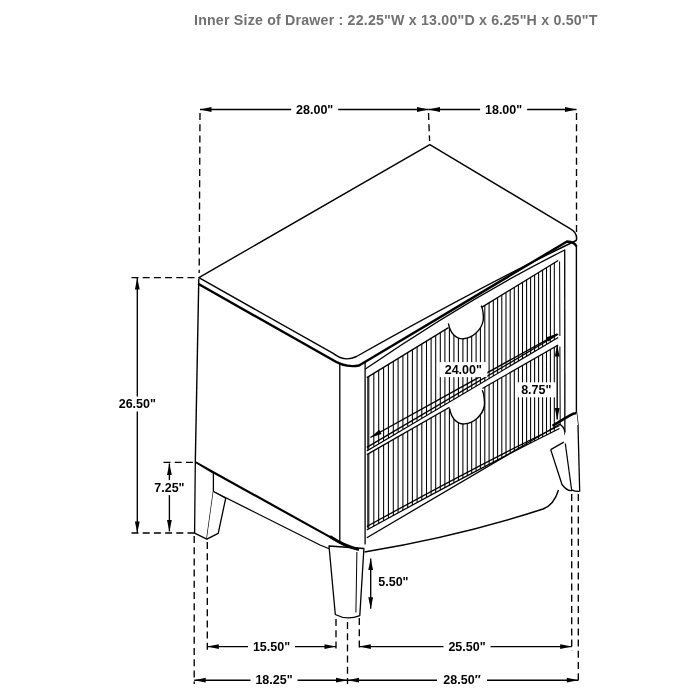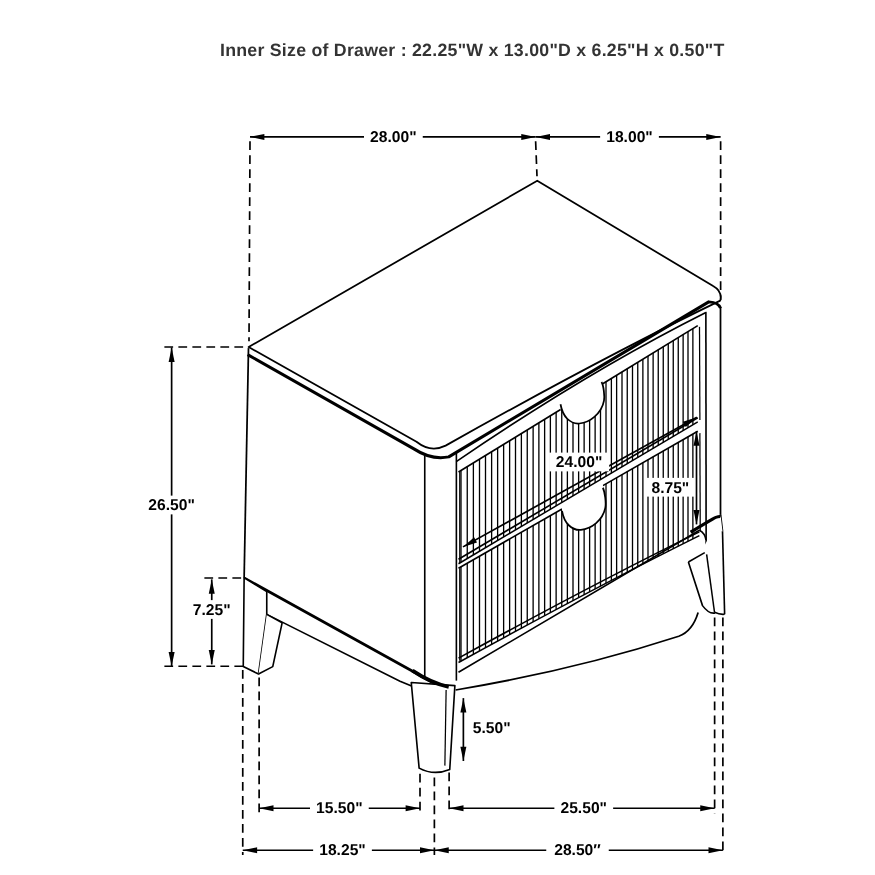--- a/index.html
+++ b/index.html
@@ -1,17 +1,17 @@
 <!DOCTYPE html>
 <html><head>
 <meta charset="utf-8">
 <style>
 html,body{margin:0;padding:0;background:#fff;width:700px;height:700px;overflow:hidden;filter:grayscale(1);}
-.title{position:absolute;left:176px;top:11.5px;white-space:nowrap;
-font-family:"Liberation Sans",sans-serif;font-size:14.2px;font-weight:bold;color:#701a75;letter-spacing:0.2px;opacity:0.999;margin-top:21px;}
+.title{position:absolute;left:194px;top:11.5px;white-space:nowrap;
+font-family:"Liberation Sans",sans-serif;font-size:14.2px;font-weight:bold;color:#8b5cf6;letter-spacing:0.2px;opacity:0.999;}
 svg{position:absolute;left:0;top:0;}
 </style>
 </head>
 <body>
 <svg width="700" height="700" viewBox="0 0 700 700">
 <rect width="700" height="700" fill="#ffffff"></rect>
 
 <line x1="200" y1="113" x2="199.2" y2="273" stroke="#000" stroke-width="1.35" stroke-dasharray="7,4.2"></line>
 <line x1="428.5" y1="113" x2="429.6" y2="141" stroke="#000" stroke-width="1.35" stroke-dasharray="7,4.2"></line>
 <line x1="576.5" y1="113" x2="576.5" y2="240" stroke="#000" stroke-width="1.35" stroke-dasharray="7,4.2"></line>

